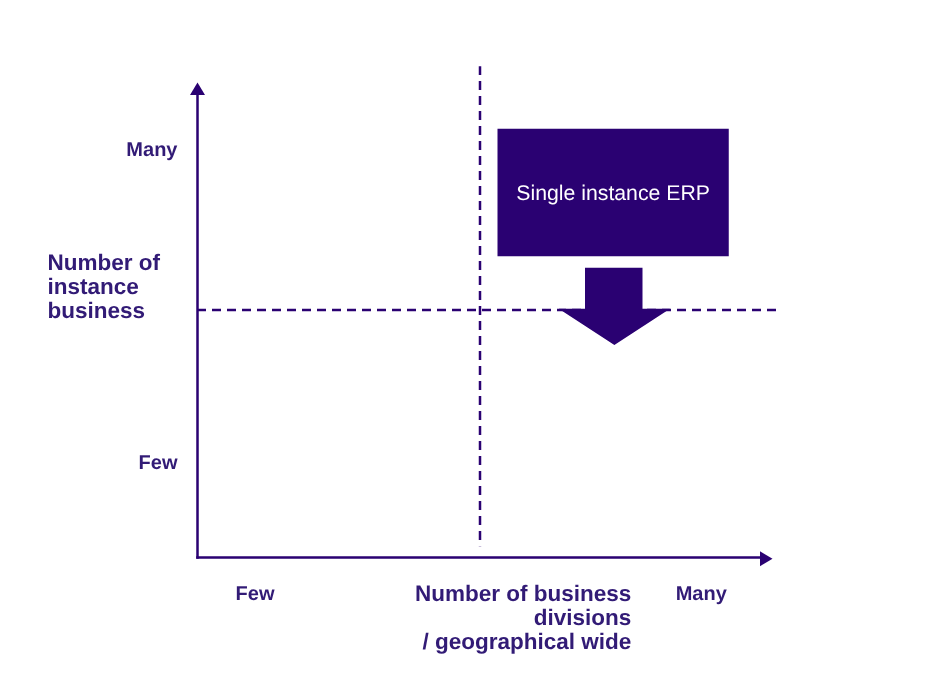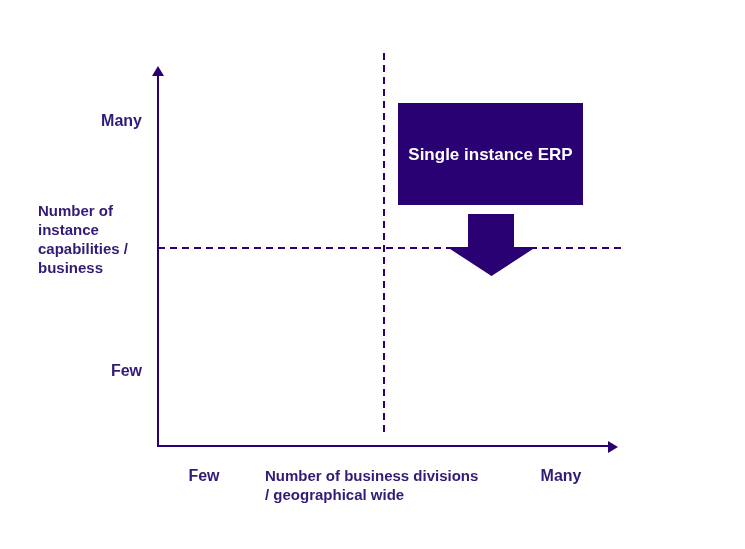--- a/index.html
+++ b/index.html
@@ -47,39 +47,39 @@
     position: absolute; left: 158px; top: 247px;
     width: 466px; height: 2px;
     background: repeating-linear-gradient(to right, #2A0172 0px, #2A0172 7px, transparent 7px, transparent 12px);
   }
 
   
   .lbl {
     position: absolute;
     color: #321B76;
     font-weight: 600;
-    font-size: 15px;
+    font-size: 18px;
     line-height: 19px;
   }
   .y-max-label { left: 62px; top: 111px; width: 80px; text-align: right; font-size: 16px; }
   .y-min-label { left: 62px; top: 361px; width: 80px; text-align: right; font-size: 16px; }
   .y-title { left: 38px; top: 201px; width: 120px; text-align: left; }
   .x-min-label { left: 174px; top: 466px; width: 60px; text-align: center; font-size: 16px; }
   .x-max-label { left: 531px; top: 466px; width: 60px; text-align: center; font-size: 16px; }
-  .x-title { left: 265px; top: 466px; width: 240px; text-align: left; }
+  .x-title { left: 265px; top: 466px; width: 240px; text-align: right; }
 
   
   .erp-box {
     position: absolute; left: 398px; top: 103px;
     width: 185px; height: 102px;
     background: #2A0172;
     color: #ffffff;
     display: flex; flex-direction: column;
     align-items: center; justify-content: center;
-    font-size: 17px; font-weight: 700; line-height: 21px;
+    font-size: 17px; font-weight: 400; line-height: 21px;
     text-align: center;
   }
 
   
   .block-arrow { position: absolute; left: 447px; top: 214px; }
 </style>
 </head>
 <body>
 
 <div class="stage">
@@ -90,21 +90,20 @@
   <div class="x-axis-arrowhead"></div>
 
   <div class="v-dashed"></div>
   <div class="h-dashed"></div>
 
   <div class="lbl y-max-label">Many</div>
   <div class="lbl y-min-label">Few</div>
   <div class="lbl y-title">
     <div>Number of</div>
     <div>instance</div>
-    <div>capabilities /</div>
     <div>business</div>
   </div>
 
   <div class="lbl x-min-label">Few</div>
   <div class="lbl x-max-label">Many</div>
   <div class="lbl x-title">
     <div>Number of business divisions</div>
     <div>/ geographical wide</div>
   </div>
 

